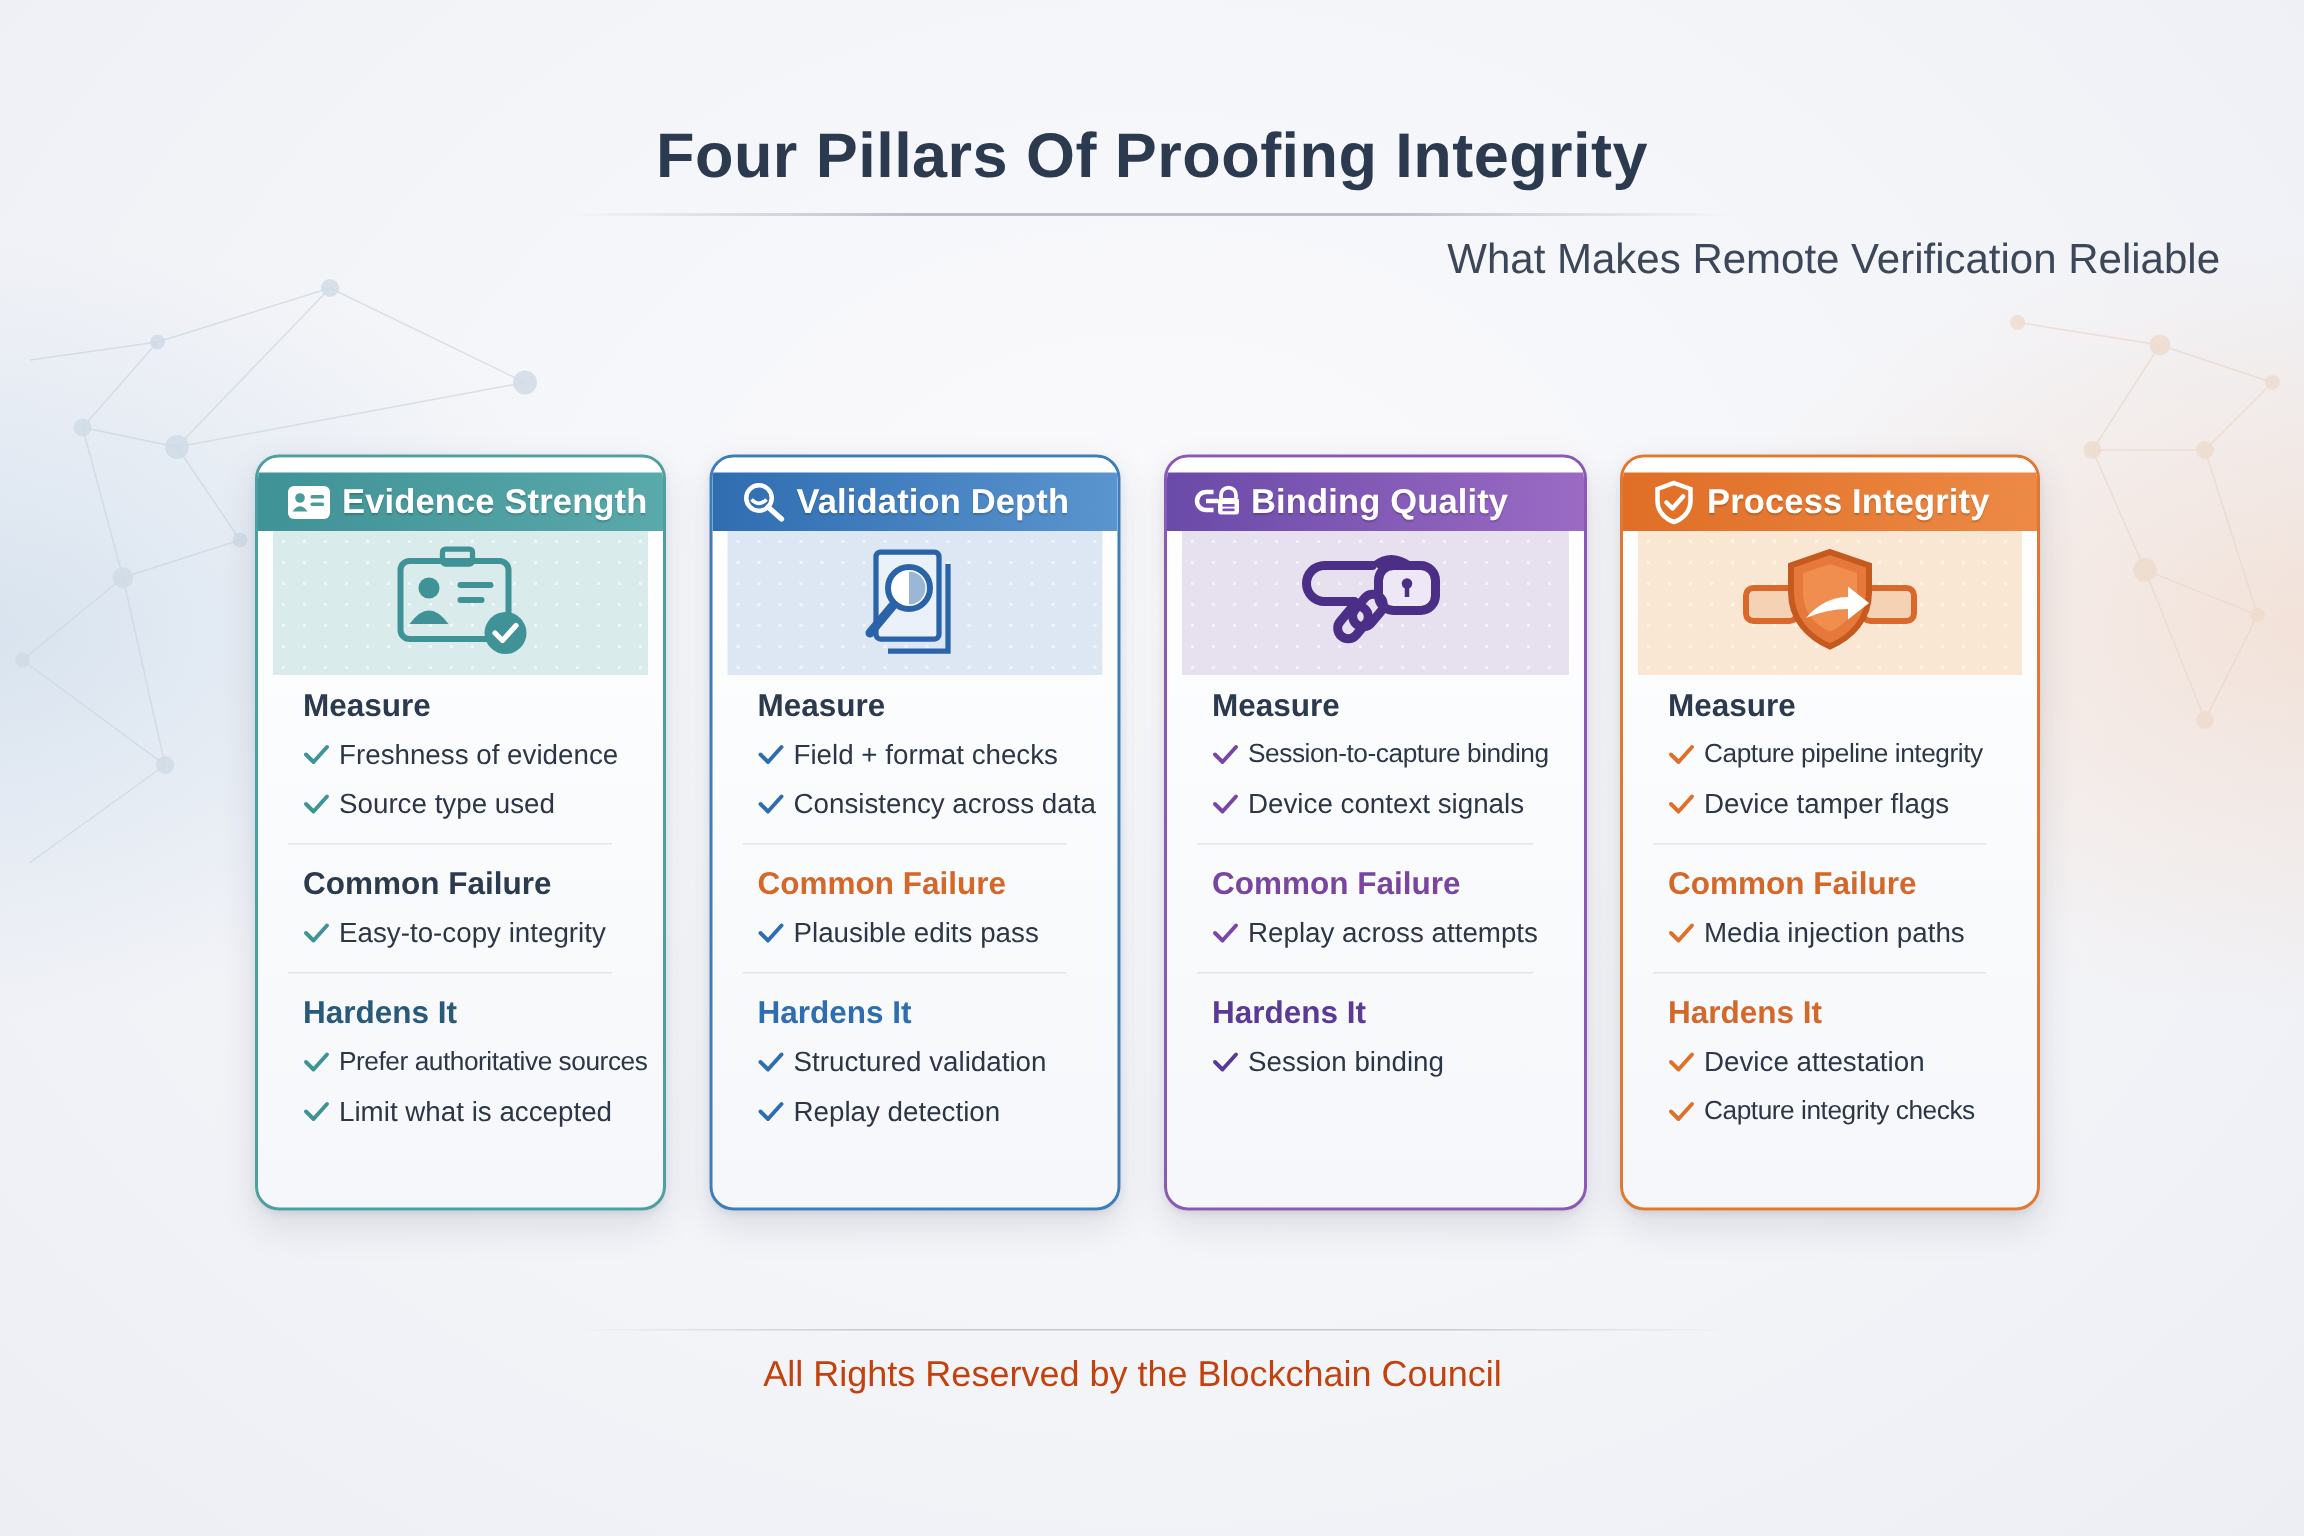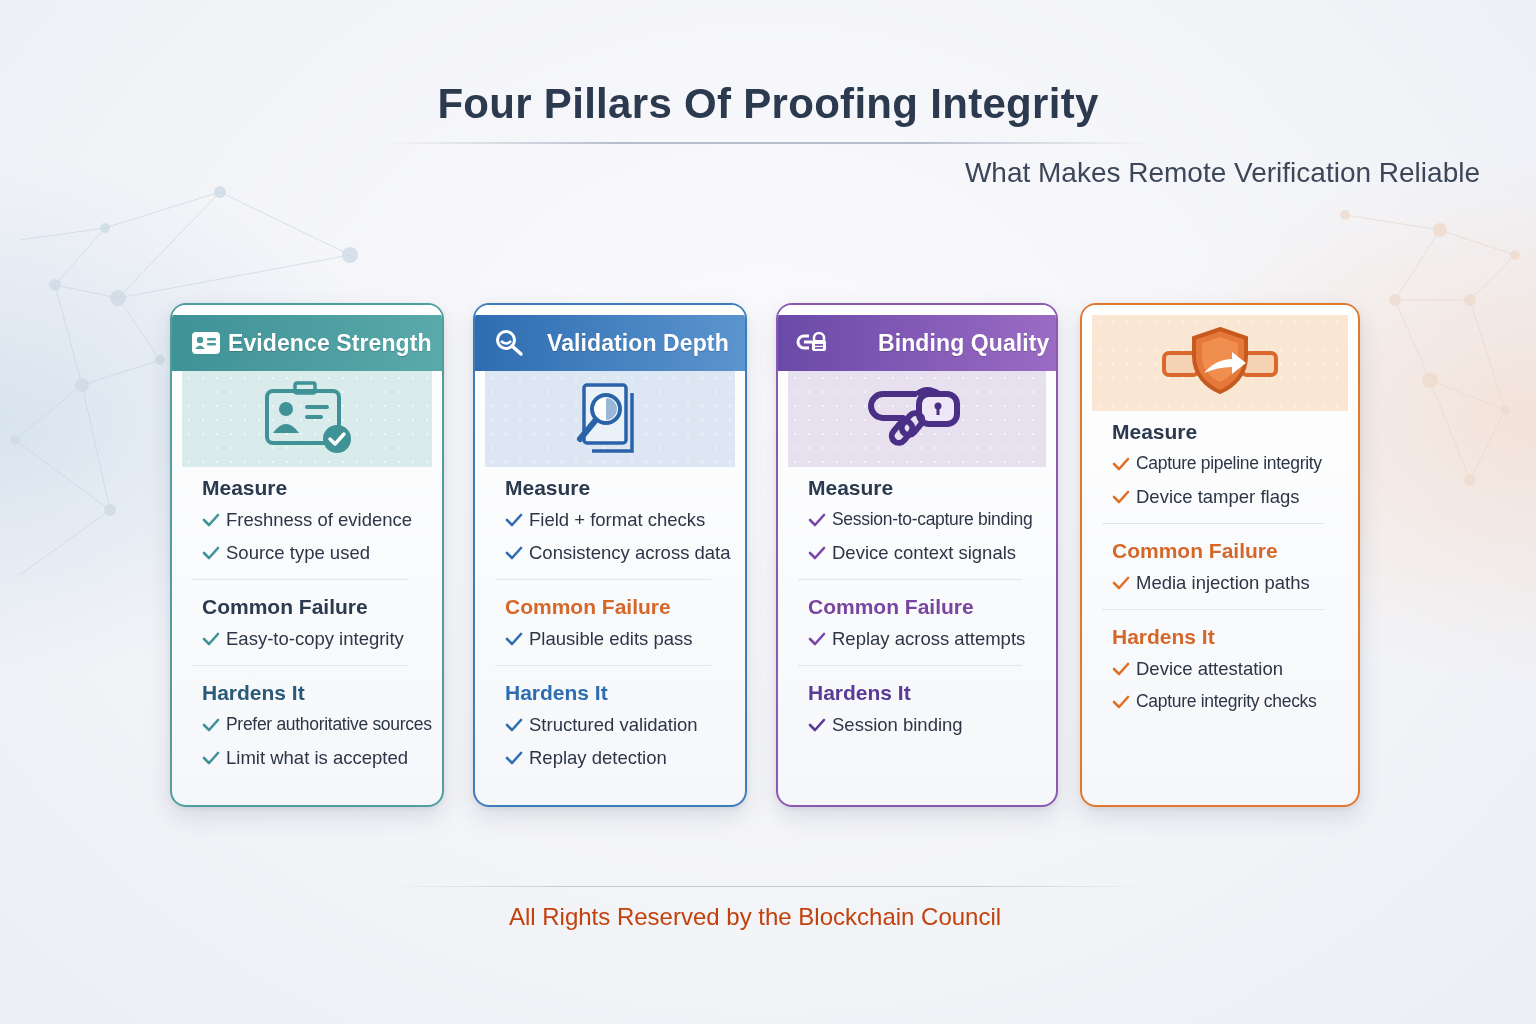--- a/index.html
+++ b/index.html
@@ -35,21 +35,21 @@
   .cards { position: absolute; top: 303px; left: 170px; width: 1200px; height: 510px; }
   .card {
     position: absolute; top: 0; width: 274px; height: 504px;
     border-radius: 16px; border: 2px solid; box-sizing: border-box;
     background: linear-gradient(180deg, #ffffff 0%, #f5f7fa 100%);
     box-shadow: 0 10px 24px rgba(40,55,80,0.13), 0 2px 5px rgba(40,55,80,0.08);
     overflow: hidden;
   }
   .card .top-strip { height: 10px; background: #ffffff; }
   .card .header {
-    height: 56px; display: flex; align-items: center; padding-left: 18px;
+    height: 39px; display: flex; align-items: center; padding-left: 18px;
     color: #ffffff; font-size: 23px; font-weight: 600; letter-spacing: 0.1px;
     text-shadow: 0 1px 1px rgba(0,0,0,0.18);
   }
   .card .header .hicon { width: 32px; height: 28px; margin-right: 6px; display: inline-flex; align-items: center; justify-content: center; }
   .card .illus {
     margin: 0 10px; height: 96px; display: flex; align-items: center; justify-content: center;
     background-image: radial-gradient(rgba(255,255,255,0.55) 1.2px, transparent 1.3px);
     background-size: 14px 14px;
   }
   .card .body { padding: 6px 18px 0 0; }
@@ -58,25 +58,25 @@
   .item { display: flex; align-items: center; height: 33px; font-size: 18.5px; color: #2d3646; white-space: nowrap; }
   .check { width: 18px; height: 14px; margin-right: 6px; flex: none; }
   .divider { height: 1px; background: #e2e5ea; margin: 10px 16px 12px 20px; }
 
   
   .card.teal { left: 0; border-color: #4f9ea0; }
   .card.teal .header { background: linear-gradient(90deg, #3f9296, #5aa9ab); }
   .card.teal .illus { background-color: #d9ebea; }
   
   .card.blue { left: 303px; border-color: #3d7dbc; }
-  .card.blue .header { background: linear-gradient(90deg, #2f6db1, #5b95cf); gap: 16px; }
+  .card.blue .header { background: linear-gradient(90deg, #2f6db1, #5b95cf); }
   .card.blue .illus { background-color: #dce7f3; }
   
   .card.purple { left: 606px; border-color: #8a59b3; width: 282px; }
-  .card.purple .header { background: linear-gradient(90deg, #6a4aa8, #9b6bc4); gap: 44px; }
+  .card.purple .header { background: linear-gradient(90deg, #6a4aa8, #9b6bc4); }
   .card.purple .illus { background-color: #e6e0ef; }
   
   .card.orange { left: 910px; border-color: #e0782f; width: 280px; }
   .card.orange .header { background: linear-gradient(90deg, #e06e26, #ec8a45); }
   .card.orange .illus { background-color: #f9e6d3; }
 
   .footer-rule {
     position: absolute; left: 380px; width: 776px; top: 886px; height: 1px;
     background: linear-gradient(90deg, rgba(180,186,198,0), #c4c9d2 25%, #c4c9d2 75%, rgba(180,186,198,0));
   }
@@ -346,20 +346,29 @@
               <path d="M2 7 l5 5 l9-10" fill="none" stroke="#5a3a96" stroke-width="2.6" stroke-linecap="round" stroke-linejoin="round"></path>
             </svg>
             <span>Session binding</span>
           </div>
       </div>
     </div>
   </div>
 
   <div class="card orange">
     <div class="top-strip"></div>
+    <div class="header">
+      <span class="hicon">
+        <svg width="28" height="30" viewBox="0 0 28 30">
+            <path d="M14 2 l11 4 v8 c0 7 -5 12 -11 14 c-6 -2 -11 -7 -11 -14 v-8z" fill="none" stroke="#ffffff" stroke-width="3"></path>
+            <path d="M9 15 l4 4 l7 -8" fill="none" stroke="#ffffff" stroke-width="3" stroke-linecap="round" stroke-linejoin="round"></path>
+          </svg>
+      </span>
+      <span>Process Integrity</span>
+    </div>
     <div class="illus">
       <svg width="120" height="76" viewBox="0 0 120 76">
         <rect x="4" y="28" width="34" height="22" rx="5" fill="#f6d2b4" stroke="#d9682a" stroke-width="4"></rect>
         <rect x="82" y="28" width="34" height="22" rx="5" fill="#f6d2b4" stroke="#d9682a" stroke-width="4"></rect>
         <path d="M60 4 l26 9 v18 c0 18 -12 30 -26 36 c-14 -6 -26 -18 -26 -36 v-18z" fill="#e5783a" stroke="#c65a1e" stroke-width="4"></path>
         <path d="M60 12 l18 6 v13 c0 13 -8 22 -18 26 c-10 -4 -18 -13 -18 -26 v-13z" fill="#ef8e4f"></path>
         <path d="M44 48 q12 -14 28 -14 v-7 l14 11 l-14 11 v-7 q-14 0 -28 6z" fill="#ffffff"></path>
       </svg>
     </div>
     <div class="body">

